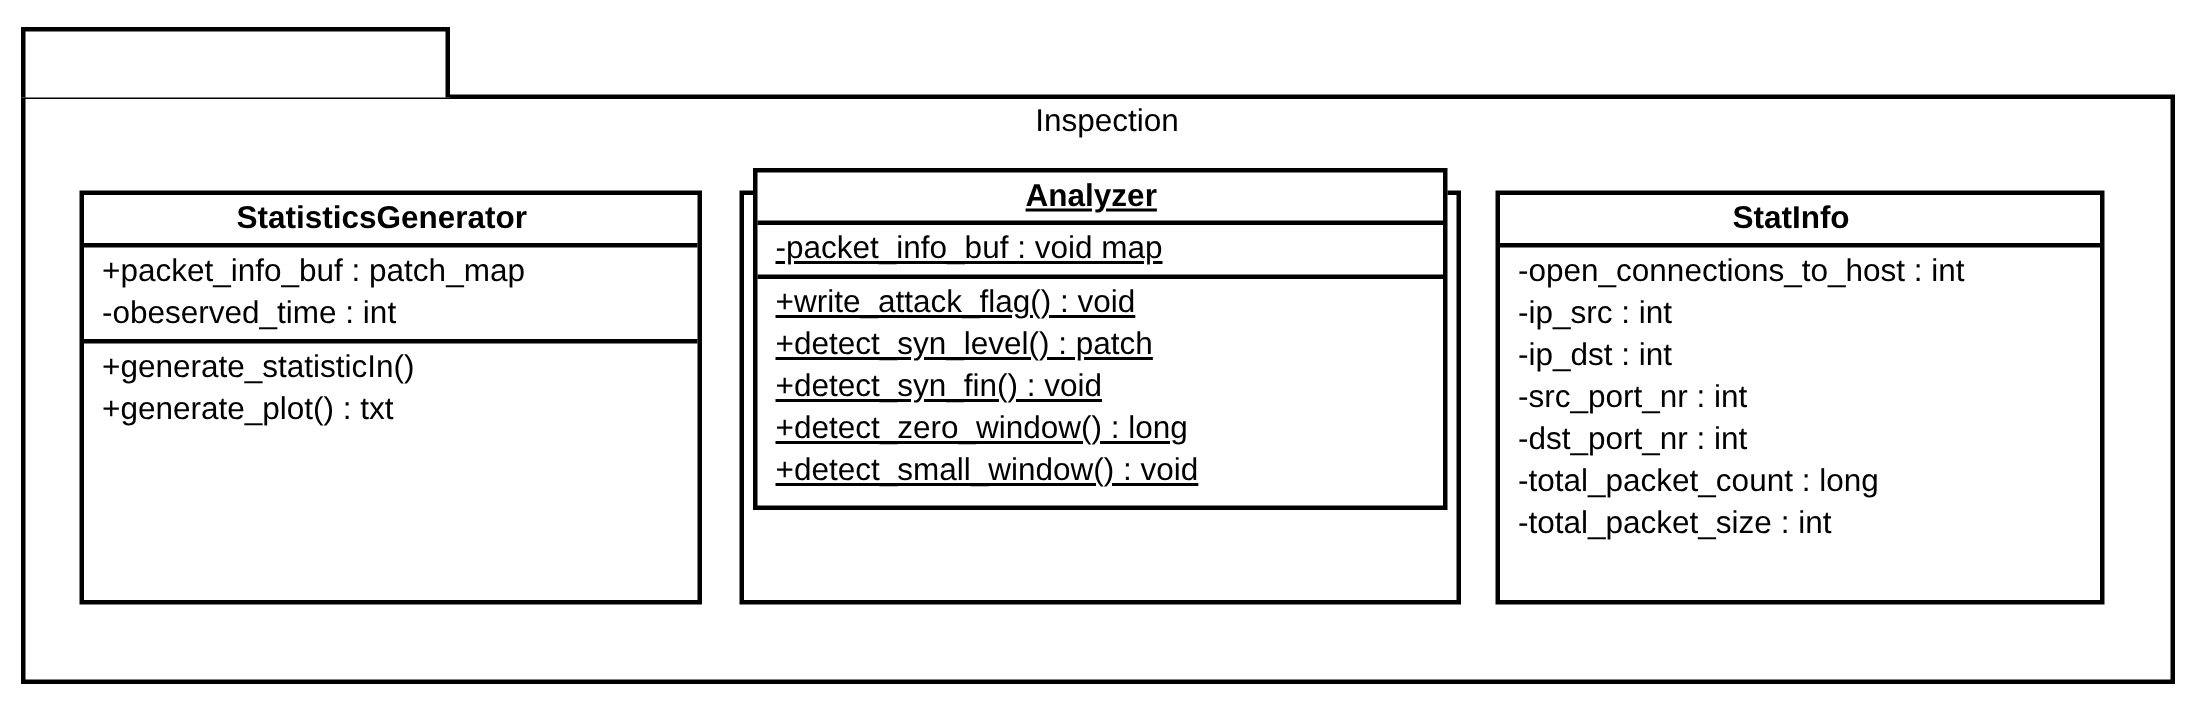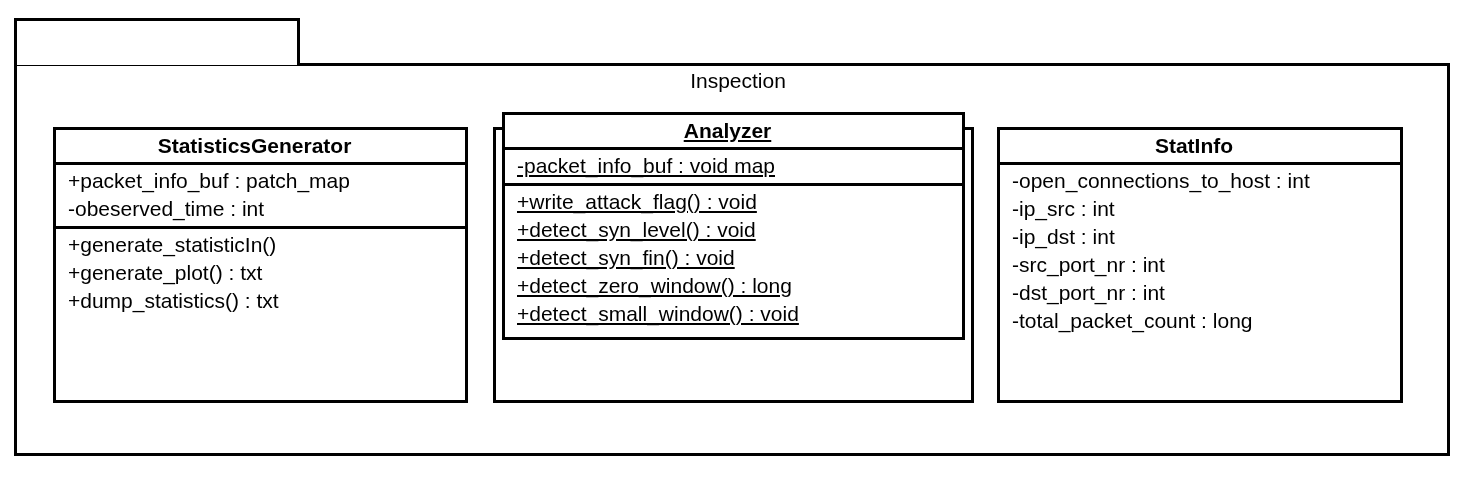--- a/index.html
+++ b/index.html
@@ -111,44 +111,44 @@
 
   <div class="class-box" style="left:53px; top:127px; width:415px; height:276px;">
     <div class="class-name">StatisticsGenerator</div>
     <div class="compartment with-divider">
       <div class="member">+packet_info_buf : patch_map</div>
       <div class="member">-obeserved_time : int</div>
     </div>
     <div class="compartment">
       <div class="member">+generate_statisticIn()</div>
       <div class="member">+generate_plot() : txt</div>
-      <div class="member">+dump_statistics() : txt</div>
     </div>
   </div>
 
   <div class="class-outer-frame" style="left:493px; top:127px; width:481px; height:276px;"></div>
   <div class="class-box" style="left:502px; top:112px; width:463px; height:228px;text-decoration:underline;">
     <div class="class-name">Analyzer</div>
     <div class="compartment with-divider">
       <div class="member">-packet_info_buf : void map</div>
     </div>
     <div class="compartment">
       <div class="member">+write_attack_flag() : void</div>
-      <div class="member">+detect_syn_level() : void</div>
+      <div class="member">+detect_syn_level() : patch</div>
       <div class="member">+detect_syn_fin() : void</div>
       <div class="member">+detect_zero_window() : long</div>
       <div class="member">+detect_small_window() : void</div>
     </div>
   </div>
 
   <div class="class-box" style="left:997px; top:127px; width:406px; height:276px;">
     <div class="class-name">StatInfo</div>
     <div class="compartment">
       <div class="member">-open_connections_to_host : int</div>
       <div class="member">-ip_src : int</div>
       <div class="member">-ip_dst : int</div>
       <div class="member">-src_port_nr : int</div>
       <div class="member">-dst_port_nr : int</div>
       <div class="member">-total_packet_count : long</div>
+      <div class="member">-total_packet_size : int</div>
     </div>
   </div>
 
 </div>
 
 </body></html>

